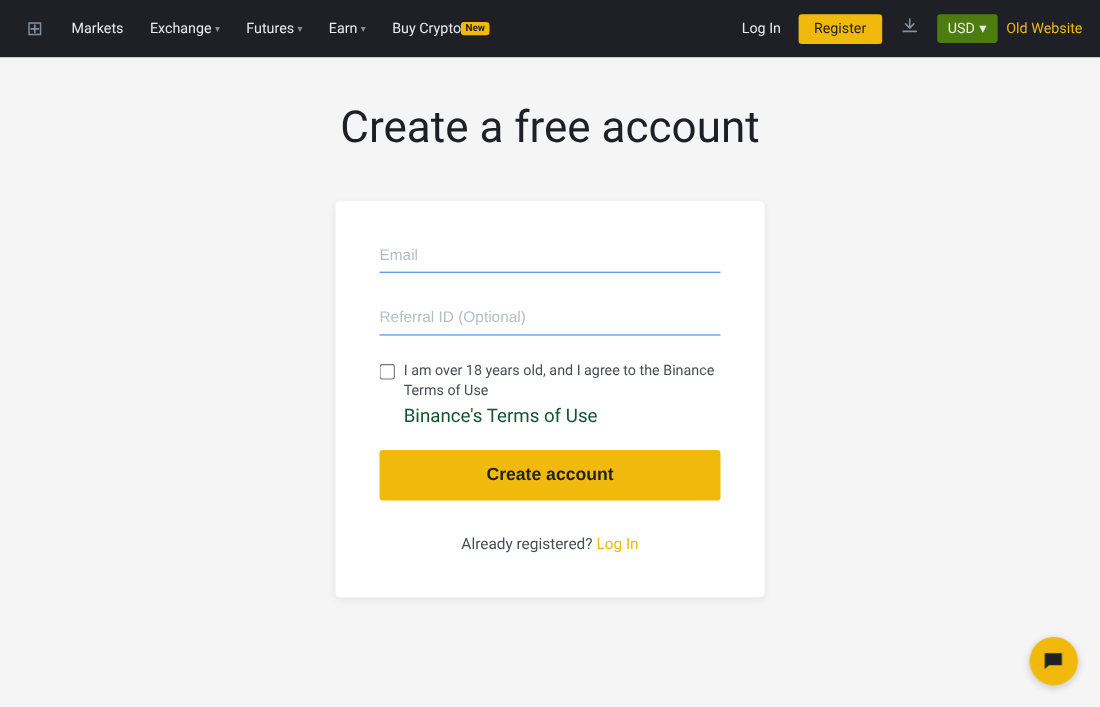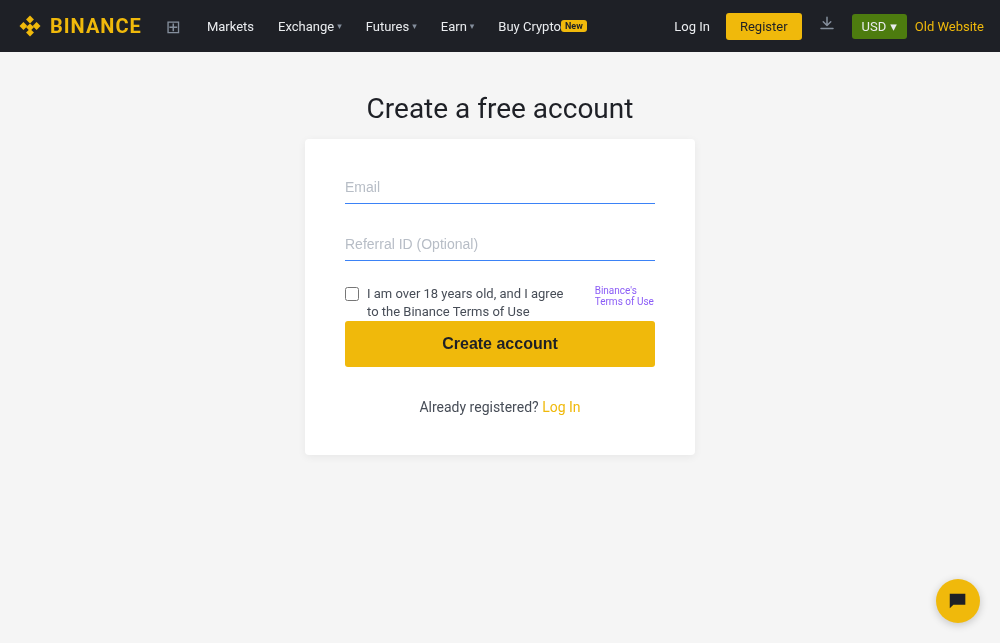--- a/index.html
+++ b/index.html
@@ -111,24 +111,24 @@
 
     
     .main-content {
       display: flex;
       flex-direction: column;
       align-items: center;
       padding: 40px 20px 60px;
       min-height: 591px;
     }
     .page-title {
-      font-size: 28px;
+      font-size: 40px;
       font-weight: 400;
       color: #1e2026;
-      margin-bottom: 14px;
+      margin-bottom: 44px;
     }
 
     
     .card {
       background: #fff;
       border-radius: 4px;
       width: 390px;
       padding: 32px 40px 40px;
       box-shadow: 0 2px 8px rgba(0,0,0,0.06);
     }
@@ -163,43 +163,45 @@
     }
     .password-hint {
       font-size: 11px;
       color: #848e9c;
       margin-top: 6px;
     }
 
     
     .checkbox-group {
       display: flex;
+      flex-direction: column;
       gap: 4px;
+      margin-bottom: 20px;
     }
     .checkbox-row {
       display: flex;
       align-items: flex-start;
       gap: 8px;
     }
     .checkbox-input {
       margin-top: 2px;
       width: 14px;
       height: 14px;
       flex-shrink: 0;
       cursor: pointer;
       accent-color: #f0b90b;
     }
     .checkbox-label {
       font-size: 13px;
       color: #474d57;
       line-height: 1.4;
     }
     .terms-link {
-      color: #8b5cf6;
-      font-size: 10px;
+      color: #14532d;
+      font-size: 17px;
       cursor: pointer;
       text-decoration: none;
       display: block;
       margin-left: 22px;
     }
 
     
     .create-btn {
       width: 100%;
       background: #f0b90b;
@@ -239,30 +241,20 @@
       cursor: pointer;
       font-size: 20px;
       color: #1e2026;
       box-shadow: 0 2px 8px rgba(0,0,0,0.2);
     }
   </style>
 </head>
 <body>
 
 <nav class="navbar">
-  <div class="navbar-logo">
-    <svg class="binance-icon" viewBox="0 0 32 32" fill="none" xmlns="http://www.w3.org/2000/svg">
-      <polygon points="16,4 20.5,8.5 16,13 11.5,8.5" fill="#f0b90b"></polygon>
-      <polygon points="8.5,11.5 13,16 8.5,20.5 4,16" fill="#f0b90b"></polygon>
-      <polygon points="16,19 20.5,23.5 16,28 11.5,23.5" fill="#f0b90b"></polygon>
-      <polygon points="23.5,11.5 28,16 23.5,20.5 19,16" fill="#f0b90b"></polygon>
-      <polygon points="16,13 20.5,17.5 16,22 11.5,17.5" fill="#f0b90b"></polygon>
-    </svg>
-    <span class="navbar-brand-text">BINANCE</span>
-  </div>
 
   <span class="navbar-grid-icon">⊞</span>
 
   <div class="navbar-links">
     <span class="navbar-link">Markets</span>
     <span class="navbar-link">Exchange <span class="arrow">▾</span></span>
     <span class="navbar-link">Futures <span class="arrow">▾</span></span>
     <span class="navbar-link">Earn <span class="arrow">▾</span></span>
     <span class="navbar-link">Buy Crypto <span class="new-badge">New</span></span>
   </div>

